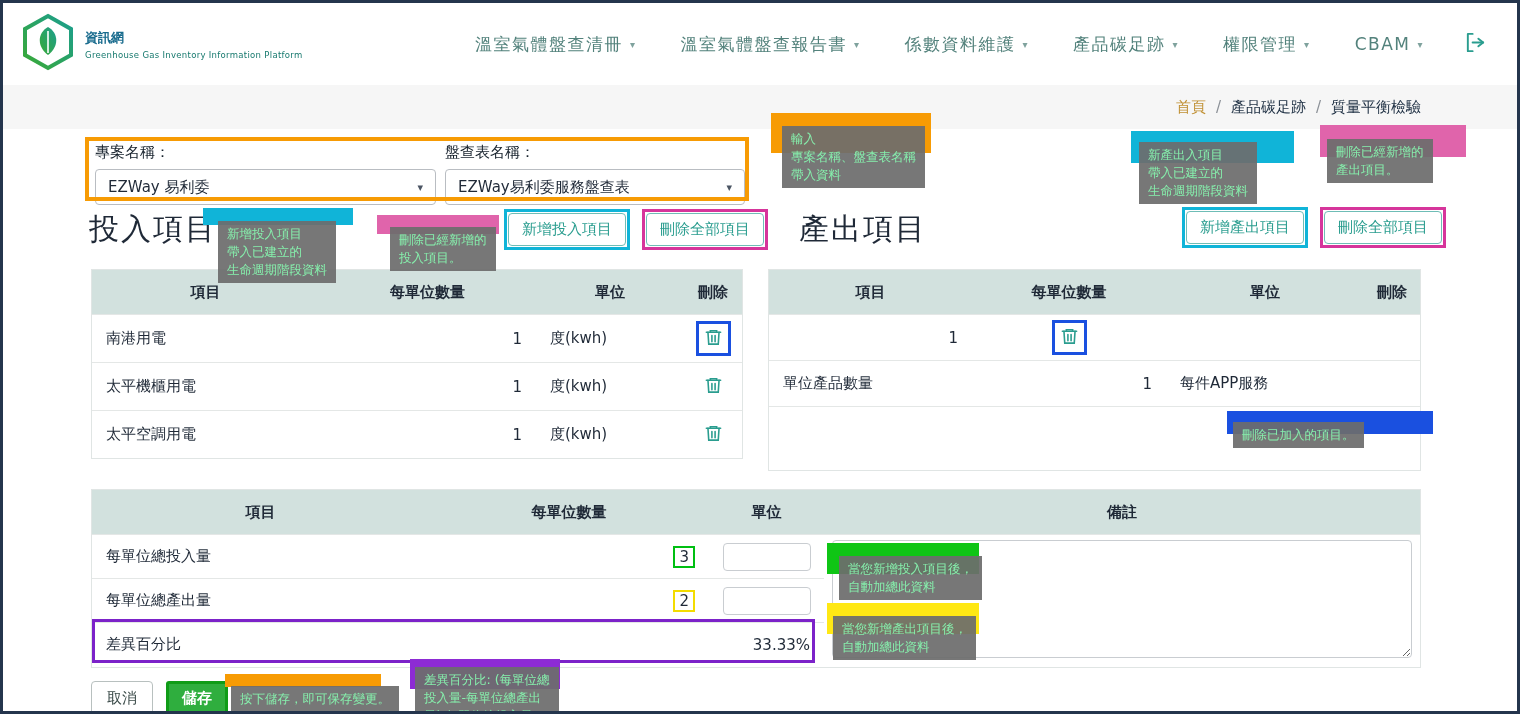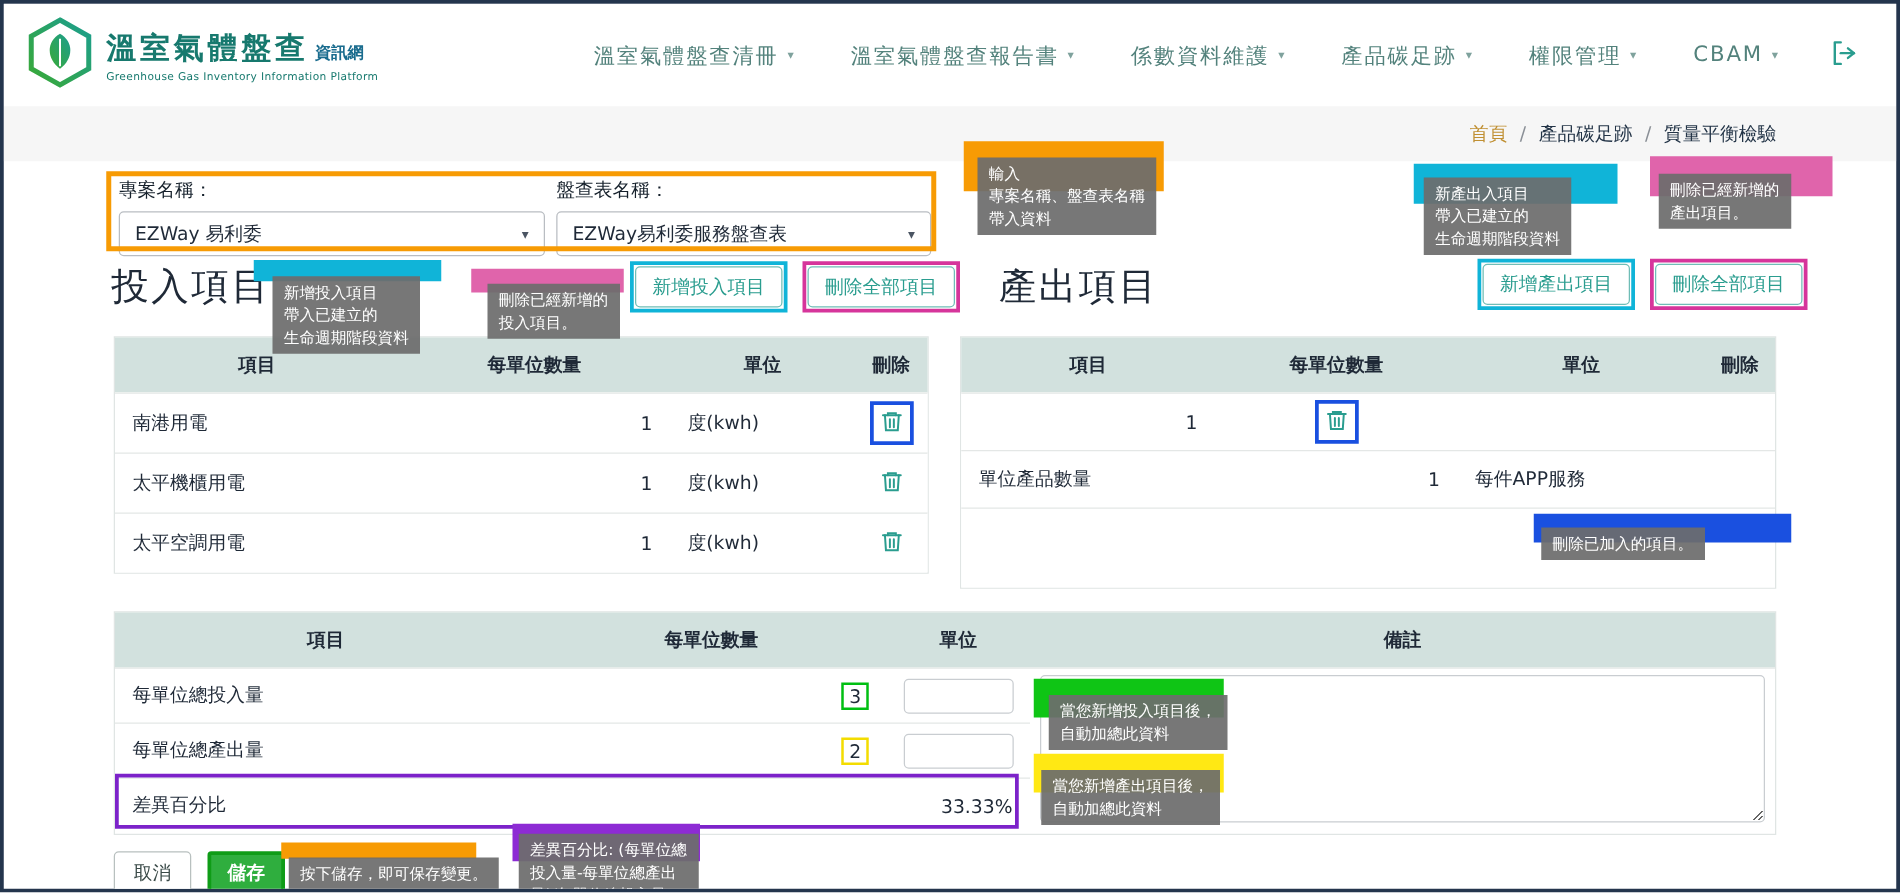--- a/index.html
+++ b/index.html
@@ -70,21 +70,21 @@
   .note-cell { width:596px; border-top:1px solid #e4e7e6; padding:5px 8px; }
   .note-area { width:580px; height:118px; border:1px solid #c9cdd1; border-radius:4px; resize:both; font-family:inherit; }
 
   
   .actions { display:flex; gap:13px; align-items:center; }
   .cancel-btn { background:#fff; border:1px solid #b8c0bf; border-radius:4px; color:#3a4a48; font-size:15px; padding:7px 15px; cursor:pointer; font-family:inherit; }
   .save-btn { background:#2fae3e; border:3px solid #0f9c17; border-radius:3px; color:#fff; font-size:15px; font-weight:bold; padding:5px 13px; cursor:pointer; font-family:inherit; }
 
   
   .ann-rect { position:absolute; z-index:20; }
-  .tip { position:absolute; z-index:30; background:rgba(109,109,109,.93); color:#ffffff; font-size:12.5px; line-height:1.45; padding:4px 9px; white-space:pre-line; }
+  .tip { position:absolute; z-index:30; background:rgba(109,109,109,.93); color:#86efac; font-size:12.5px; line-height:1.45; padding:4px 9px; white-space:pre-line; }
   .frame-orange { position:absolute; z-index:15; border:4px solid #f79b04; }
   .frame-purple { position:absolute; z-index:15; border:3px solid #7c22c9; pointer-events:none; }
 </style>
 </head>
 <body>
 
 <div class="page">
 
   <div class="header">
     <div class="brand">
@@ -96,21 +96,20 @@
                 <stop offset="1" stop-color="#1b9e8f"></stop>
           </linearGradient>
             </defs>
           <polygon points="27,3 50,16 50,42 27,55 4,42 4,16" fill="none" stroke="url(#lg)" stroke-width="4"></polygon>
           <path d="M27 14 C 38 20 38 34 27 42 C 16 34 16 20 27 14 Z" fill="url(#lg)"></path>
           <path d="M27 18 L27 40" stroke="#fff" stroke-width="1.6"></path>
         </svg>
       </span>
       <div class="brand-text">
         <div class="brand-title-row">
-          <span class="brand-title">溫室氣體盤查</span>
           <span class="brand-suffix">資訊網</span>
         </div>
         <div class="brand-subtitle">Greenhouse Gas Inventory Information Platform</div>
       </div>
     </div>
     <div class="nav">
       <div class="nav-item">
         <span>溫室氣體盤查清冊</span>
         <span class="chev">▾</span>
       </div>

